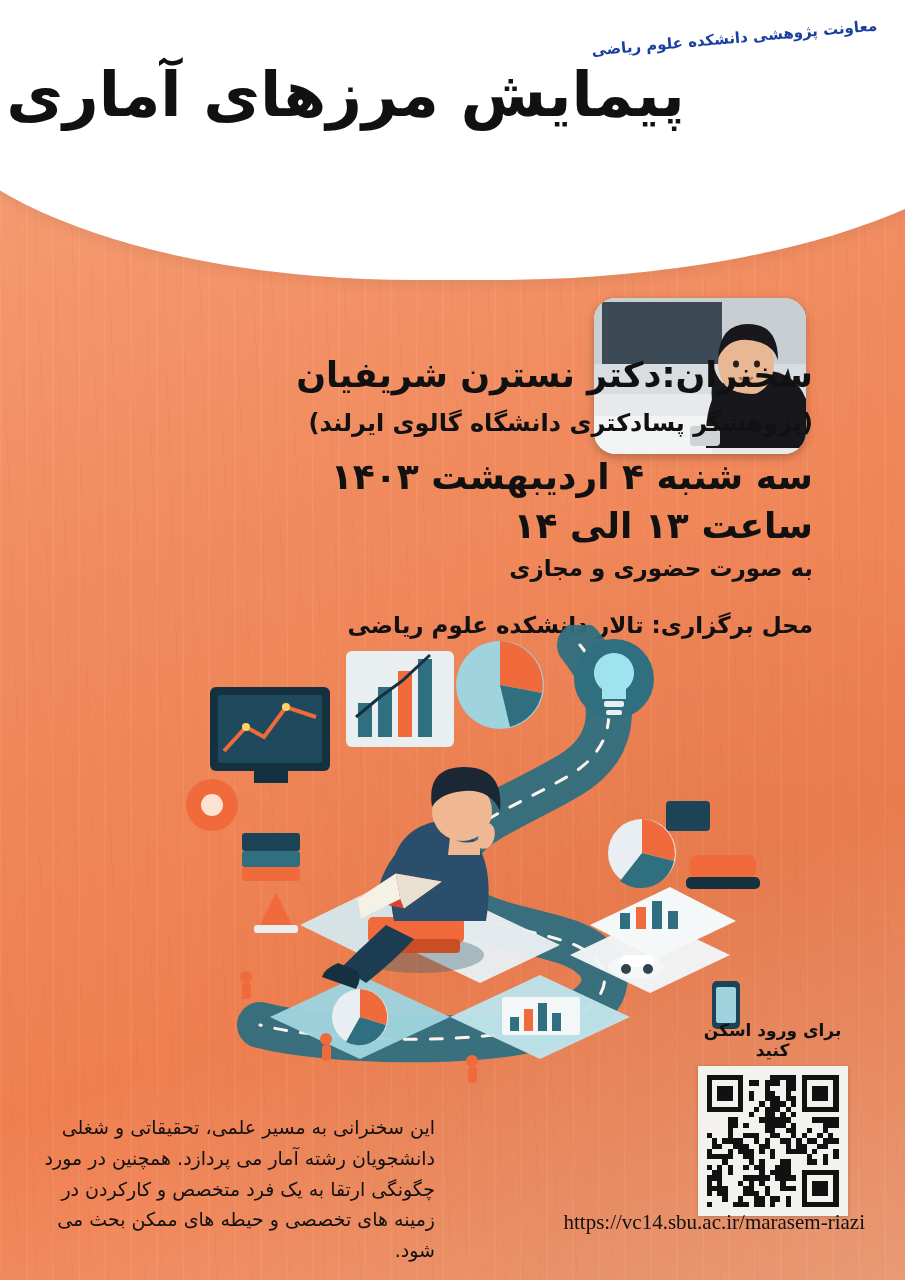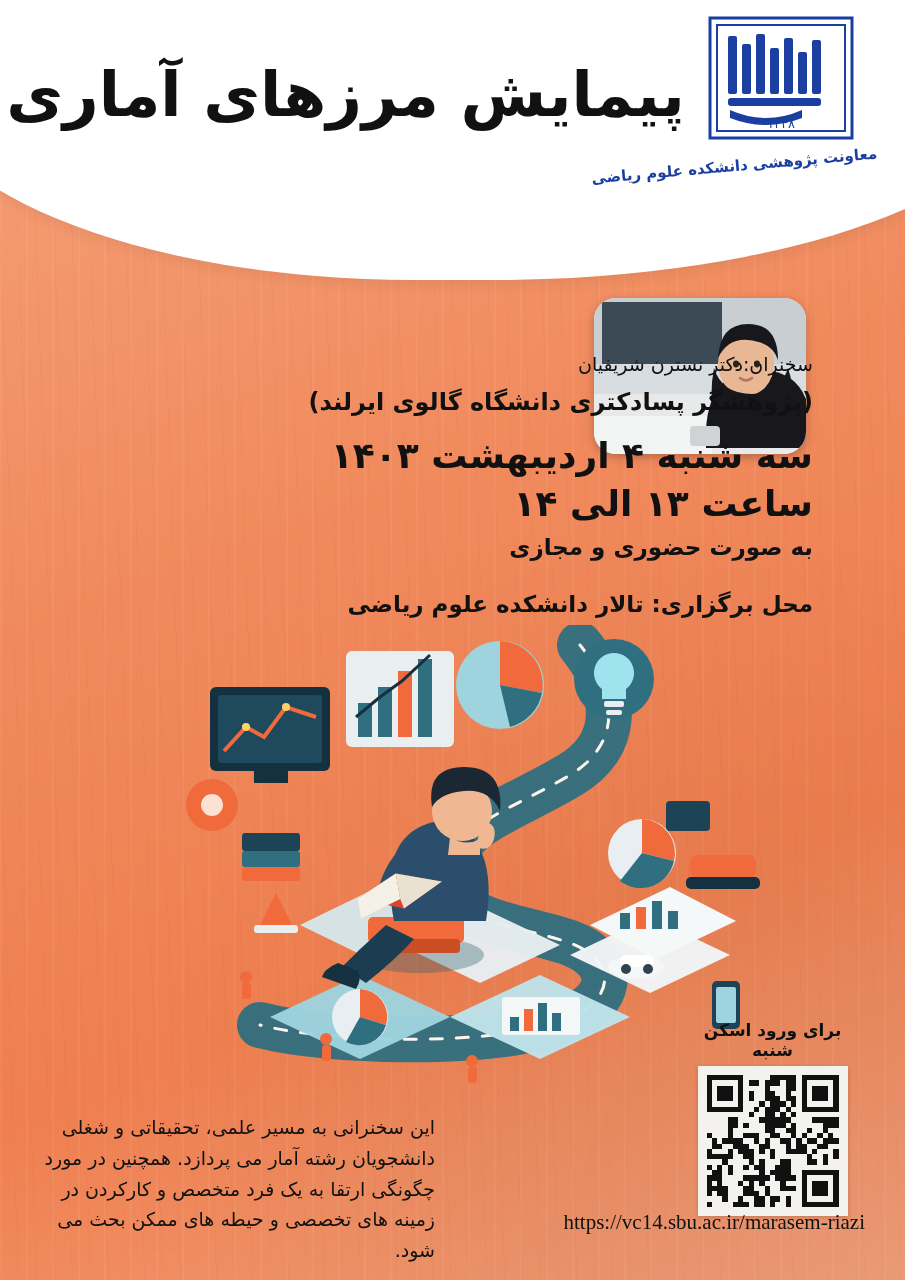--- a/index.html
+++ b/index.html
@@ -120,21 +120,21 @@
   
   .info {
     position: absolute;
     top: 352px; right: 92px;
     width: 590px;
     text-align: right;
     direction: rtl;
     color: #111;
   }
   .info .speaker {
-    font-size: 19px; font-weight: normal; line-height: 1.35;
+    font-size: 35px; font-weight: bold; line-height: 1.35;
   }
   .info .affil {
     font-size: 24px; font-weight: bold; line-height: 1.5; margin-top: 6px;
   }
   .info .datetime {
     font-size: 36px; font-weight: bold; line-height: 1.35; margin-top: 12px;
   }
   .info .venue {
     font-size: 23px; font-weight: bold; line-height: 1.6; margin-top: 20px;
   }
@@ -196,38 +196,20 @@
 </head>
 <body>
 
 <div class="bg-base"></div>
 <div class="bg-texture"></div>
 <div class="header-white"></div>
 
 <div class="header">
 
   <div class="logo">
-    <div class="logo-emblem">
-      <svg width="150" height="128" viewBox="0 0 150 128" xmlns="http://www.w3.org/2000/svg">
-        <rect x="4" y="4" width="142" height="120" fill="none" stroke="#1b3fa0" stroke-width="3"></rect>
-        <rect x="11" y="11" width="128" height="106" fill="none" stroke="#1b3fa0" stroke-width="2"></rect>
-        <g fill="#1b3fa0">
-          <rect x="22" y="22" width="9" height="58" rx="2"></rect>
-          <rect x="36" y="30" width="9" height="50" rx="2"></rect>
-          <rect x="50" y="20" width="9" height="60" rx="2"></rect>
-          <rect x="64" y="34" width="9" height="46" rx="2"></rect>
-          <rect x="78" y="24" width="9" height="56" rx="2"></rect>
-          <rect x="92" y="38" width="9" height="42" rx="2"></rect>
-          <rect x="106" y="26" width="9" height="54" rx="2"></rect>
-          <rect x="22" y="84" width="93" height="8" rx="3"></rect>
-          <path d="M24 96 q36 16 72 0 l0 8 q-36 14 -72 0 z"></path>
-        </g>
-        <text x="75" y="114" font-size="13" fill="#1b3fa0" text-anchor="middle" font-family="DejaVu Sans, sans-serif">۱۳۳۸</text>
-      </svg>
-    </div>
     <div class="logo-caption">معاونت پژوهشی دانشکده علوم ریاضی</div>
   </div>
 
   <div class="title-fa">پیمایش مرزهای آماری</div>
 </div>
 
 <div class="photo">
   <svg width="212" height="156" viewBox="0 0 212 156" xmlns="http://www.w3.org/2000/svg">
     <rect width="212" height="156" fill="#d8dde1"></rect>
     <rect x="0" y="0" width="212" height="66" fill="#c9ced3"></rect>
@@ -373,21 +355,21 @@
         <rect x="92" y="358" width="9" height="16" rx="3"></rect>
       <circle cx="176" cy="414" r="6"></circle>
         <rect x="172" y="420" width="9" height="16" rx="3"></rect>
       <circle cx="322" cy="436" r="6"></circle>
         <rect x="318" y="442" width="9" height="16" rx="3"></rect>
     </g>
   </svg>
 </div>
 
 <div class="qr-wrap">
-  <div class="qr-label">برای ورود اسکن شنبه</div>
+  <div class="qr-label">برای ورود اسکن کنید</div>
   <div class="qr-box">
     <div class="qr-grid" id="qr-grid">
         <i></i>
         <i></i>
         <i></i>
         <i></i>
         <i></i>
         <i></i>
         <i></i>
         <i style="background: transparent;"></i>

